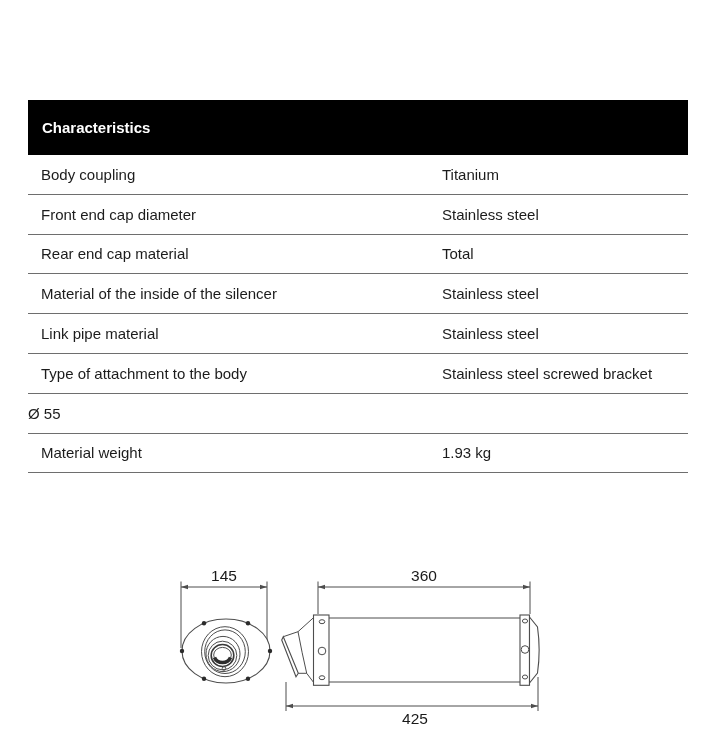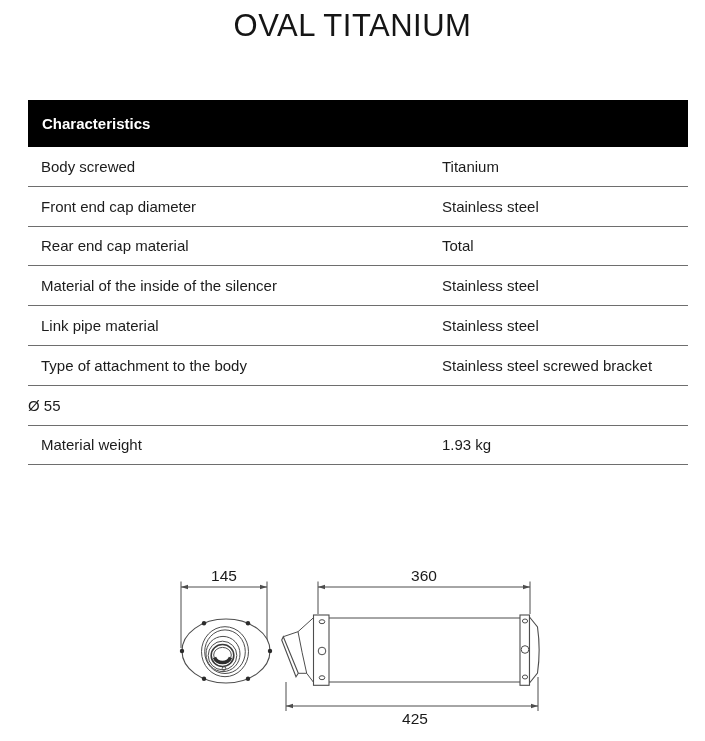--- a/index.html
+++ b/index.html
@@ -7,21 +7,21 @@
     position:relative; width:705px; height:741px; background:#fff;
     font-family:"Liberation Sans", sans-serif; overflow:hidden;
   }
   .page-title {
     position:absolute; top:8px; left:0; width:100%;
     margin:0; text-align:center;
     font-size:31px; font-weight:400; color:#151515; letter-spacing:0.5px;
   }
   .spec-table { position:absolute; left:28px; top:100px; width:660px; }
   .spec-table .thead {
-    background:#000000; color:#ffffff; height:47px;
+    background:#000000; color:#ffffff; height:55px;
     display:flex; align-items:center; box-sizing:border-box; padding-left:14px;
     font-size:15px; font-weight:700;
   }
   .spec-table .row {
     height:39.8px; display:flex; align-items:center; box-sizing:border-box;
     border-bottom:1.5px solid #6e6e6e;
     font-size:15px; color:#1c1c1c;
   }
   .spec-table .cell.label { padding-left:13px; width:401px; flex:0 0 401px; }
   .spec-table .cell.value { flex:1; }
@@ -33,28 +33,27 @@
   .dline { stroke:#4d4d4d; stroke-width:1; fill:none; }
   .dfill { fill:#4d4d4d; stroke:none; }
   .shape { stroke:#4d4d4d; stroke-width:1.1; fill:#ffffff; }
   .ring  { stroke:#4d4d4d; stroke-width:1; fill:none; }
 </style>
 </head>
 <body>
 
 <div class="page">
 
-  <h1 class="page-title">OVAL TITANIUM</h1>
 
   <div class="spec-table">
     <div class="thead">
       <span>Characteristics</span>
     </div>
     <div class="row">
-      <div class="cell label">Body screwed</div>
+      <div class="cell label">Body coupling</div>
       <div class="cell value">Titanium</div>
     </div>
     <div class="row">
       <div class="cell label">Front end cap diameter</div>
       <div class="cell value">Stainless steel</div>
     </div>
     <div class="row">
       <div class="cell label">Rear end cap material</div>
       <div class="cell value">Total</div>
     </div>

